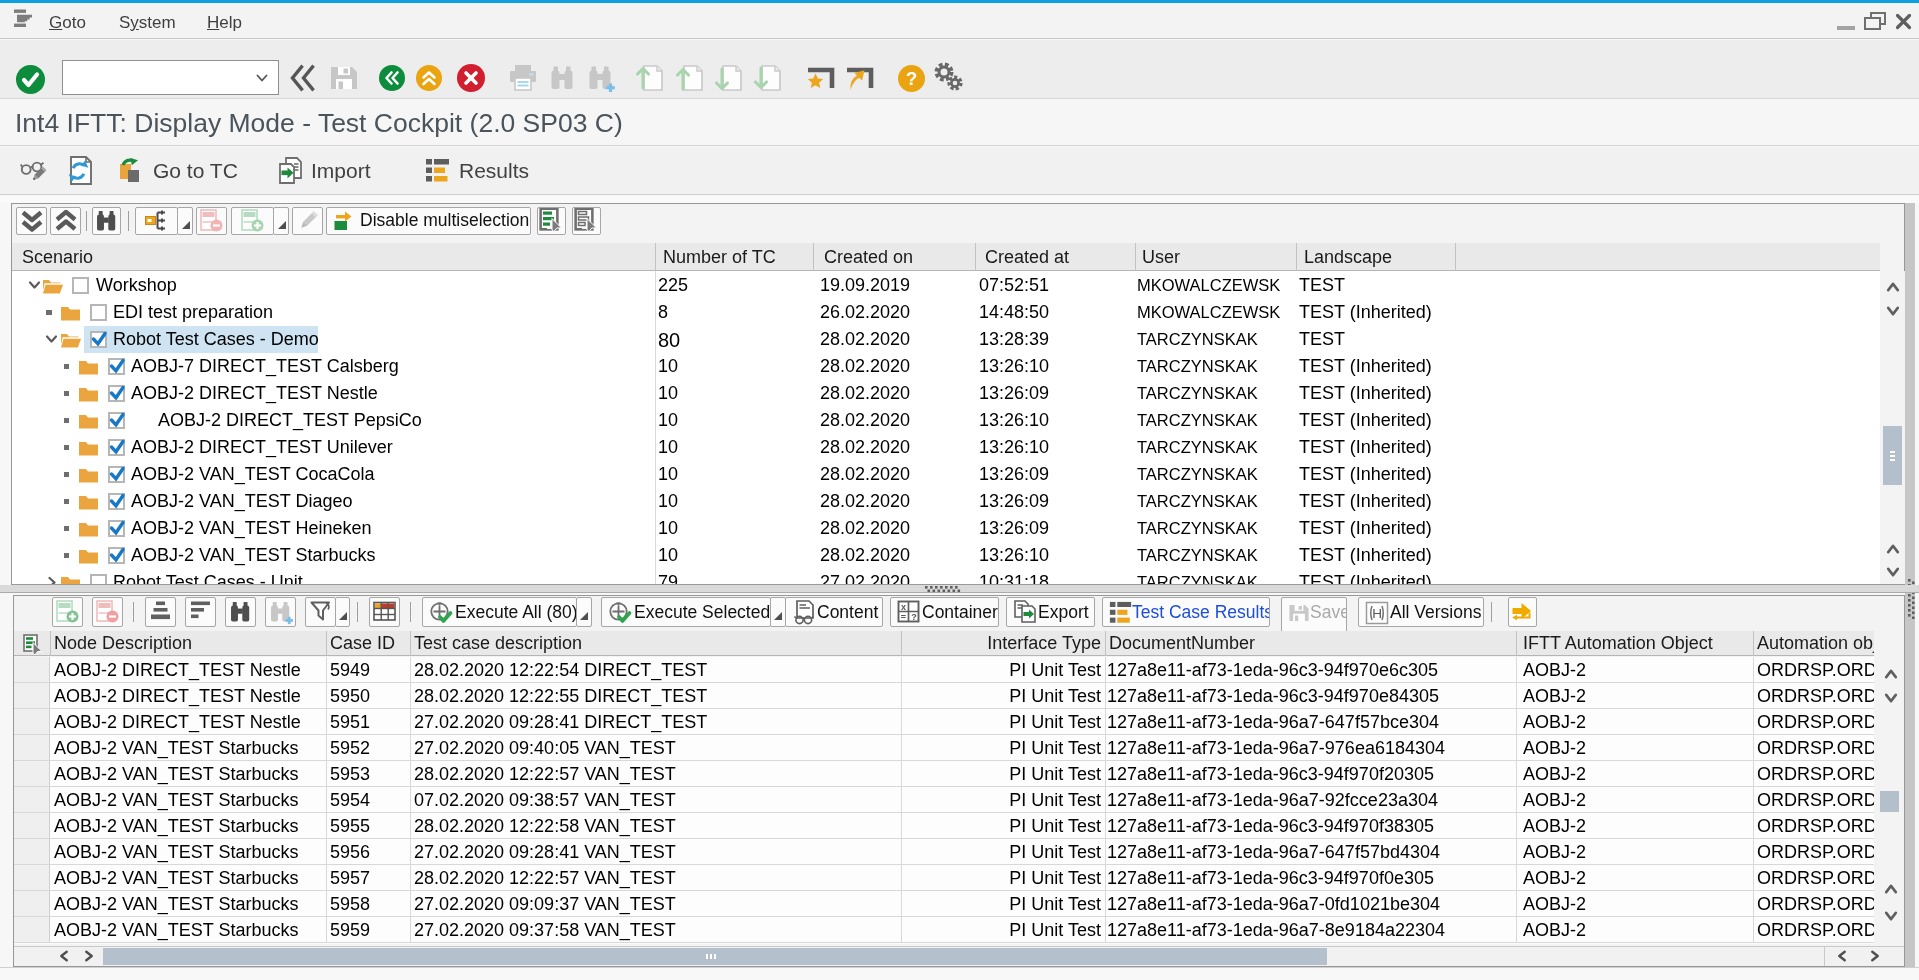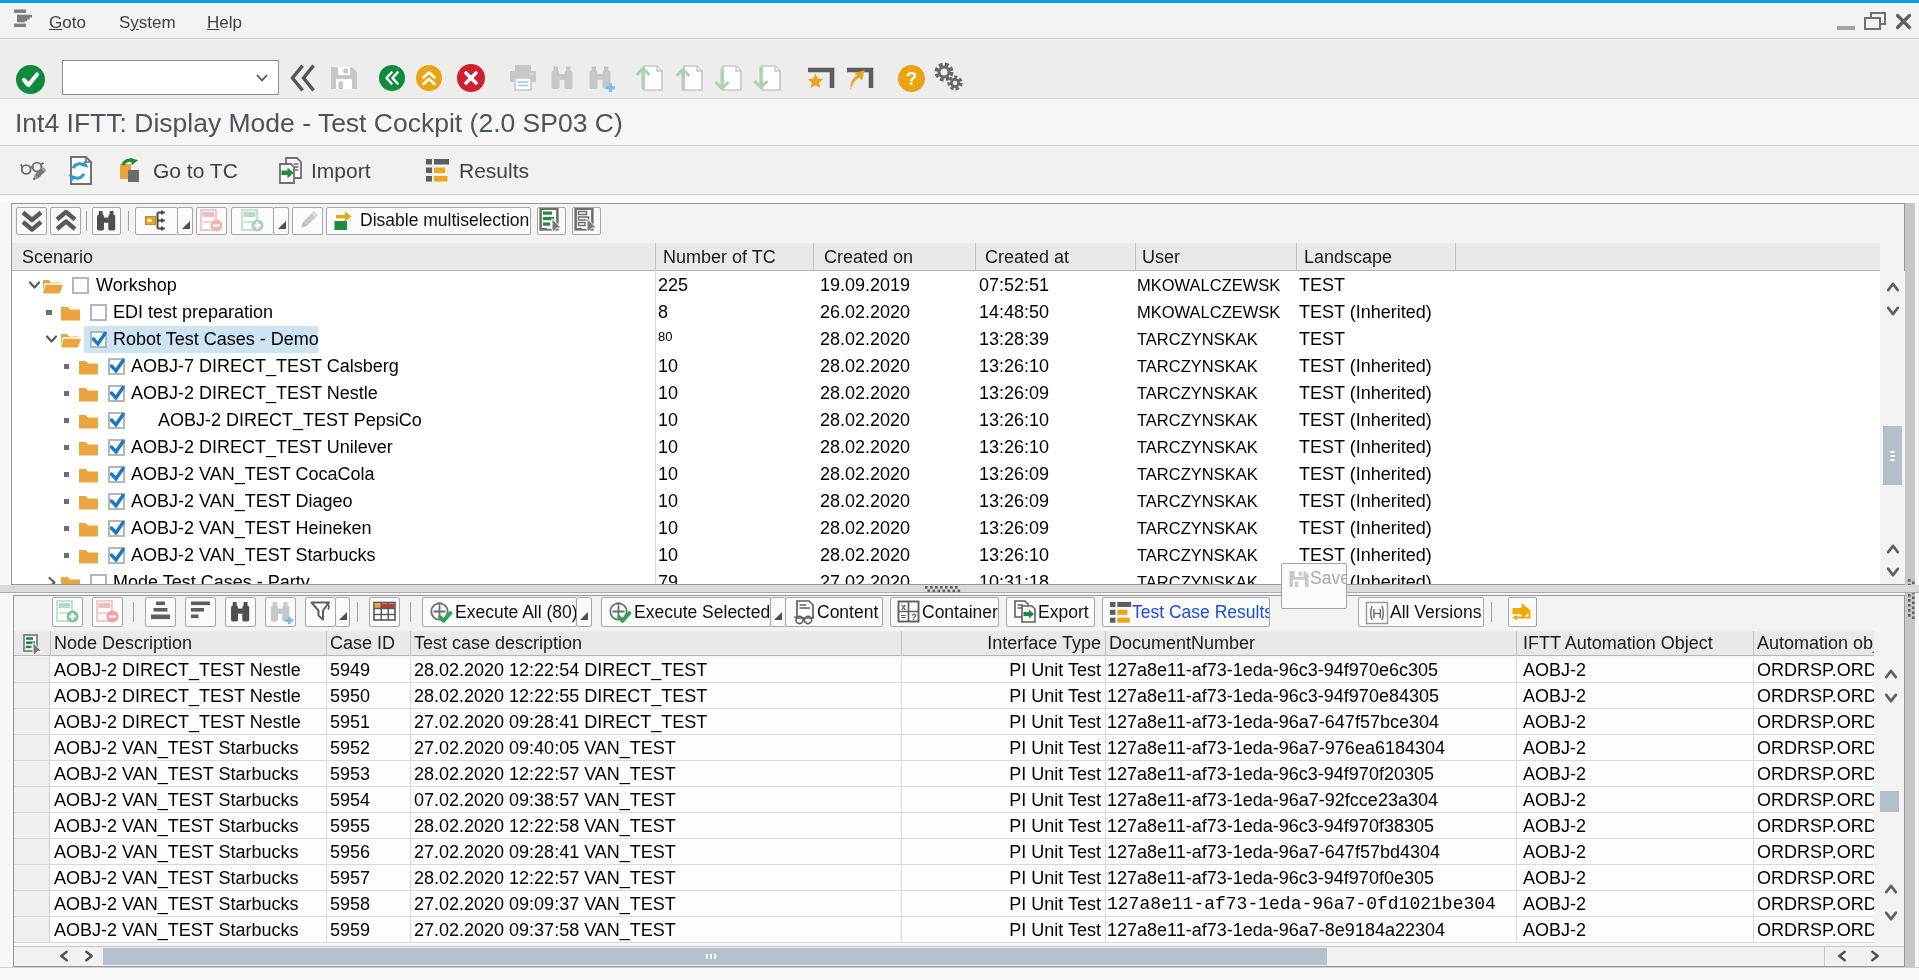--- a/index.html
+++ b/index.html
@@ -469,21 +469,21 @@
         </svg>
       </div>
       <div style="position:absolute;left:78px;top:5px;width:17px;height:17px;background:#fff;border:2px solid #b6b6b6;">
         <div style="position:absolute;left:-2px;top:-3px;">
           <svg width="18" height="18" viewBox="0 0 18 18">
             <path d="M3.5 9 L8 13.8 L15 3.5" fill="none" stroke="#1878c8" stroke-width="3.4" stroke-linecap="round"></path>
           </svg>
         </div>
       </div>
       <div class="t" style="left:101px;top:3px;font-size:18px;color:#000;">Robot Test Cases - Demo</div>
-      <div class="t" style="left:646px;top:3px;font-size:13px;color:#000;">80</div>
+      <div class="t" style="left:646px;top:3px;font-size:20px;color:#000;">80</div>
       <div class="t" style="left:808px;top:3px;font-size:18px;color:#000;">28.02.2020</div>
       <div class="t" style="left:967px;top:3px;font-size:18px;color:#000;">13:28:39</div>
       <div class="t" style="left:1125px;top:4px;font-size:16.5px;color:#000;">TARCZYNSKAK</div>
       <div class="t" style="left:1287px;top:3px;font-size:18px;color:#000;">TEST</div>
     </div>
     <div style="position:absolute;left:0;top:82px;width:1868px;height:27px;">
       <div style="position:absolute;left:51.5px;top:10.5px;width:5.5px;height:5.5px;background:#6e6e6e;"></div>
       <div style="position:absolute;left:65.5px;top:5px;">
         <svg width="21" height="17" viewBox="0 0 21 17">
           <path d="M1 3 L8 3 L10 5.5 L20 5.5 L20 16.5 L1 16.5 Z" fill="#eba53f"></path>
@@ -655,21 +655,21 @@
         <svg width="10" height="13" viewBox="0 0 10 13">
           <path d="M2.5 2 L7.5 6.5 L2.5 11" fill="none" stroke="#5a5a5a" stroke-width="2.2" stroke-linecap="round" stroke-linejoin="round"></path>
         </svg>
       </div>
       <div style="position:absolute;left:48px;top:5px;">
         <svg width="21" height="17" viewBox="0 0 21 17">
           <path d="M1 3 L8 3 L10 5.5 L20 5.5 L20 16.5 L1 16.5 Z" fill="#eba53f"></path>
         </svg>
       </div>
       <div style="position:absolute;left:78px;top:5px;width:17px;height:17px;background:#fff;border:2px solid #b6b6b6;"></div>
-      <div class="t" style="left:101px;top:3px;font-size:18px;color:#000;">Mode Test Cases - Party</div>
+      <div class="t" style="left:101px;top:3px;font-size:18px;color:#000;">Robot Test Cases - Unit</div>
       <div class="t" style="left:646px;top:3px;font-size:18px;color:#000;">79</div>
       <div class="t" style="left:808px;top:3px;font-size:18px;color:#000;">27.02.2020</div>
       <div class="t" style="left:967px;top:3px;font-size:18px;color:#000;">10:31:18</div>
       <div class="t" style="left:1125px;top:4px;font-size:16.5px;color:#000;">TARCZYNSKAK</div>
       <div class="t" style="left:1287px;top:3px;font-size:18px;color:#000;">TEST (Inherited)</div>
     </div>
   </div>
 <div style="position:absolute;left:1881px;top:271px;width:24px;height:313px;background:#f3f3f3;"></div>
 <div style="position:absolute;left:1885px;top:279px;">
     <svg width="16" height="16" viewBox="0 0 16 16">
@@ -909,21 +909,21 @@
           <rect x="1" y="18" width="6" height="5.5"></rect>
         </g>
         <g fill="#eca51c">
           <rect x="9" y="9.5" width="11" height="5.5"></rect>
           <rect x="9" y="18" width="13.5" height="5.5"></rect>
         </g>
       </svg>
     </div>
     <div class="t" style="left:29px;top:3.5px;font-size:17.5px;color:#1d4ed8;">Test Case Results</div>
   </div>
-<div class="btn" style="left:1281px;top:563px;width:66px;height:46px;overflow:hidden;">
+<div class="btn" style="left:1281px;top:597px;width:66px;height:46px;overflow:hidden;">
     <div style="position:absolute;left:6px;top:4px;">
       <svg width="22" height="22" viewBox="0 0 30 30">
         <path d="M2 4 L2 26 L28 26 L28 9 L23 4 Z" fill="#c9c9c9"></path>
         <rect x="9" y="4" width="12" height="8" fill="#fff"></rect>
         <rect x="14.5" y="5.5" width="4.5" height="5" fill="#c9c9c9"></rect>
         <rect x="7" y="16" width="16" height="10" fill="#fff"></rect>
         <rect x="9.5" y="18.5" width="4.5" height="7.5" fill="#c9c9c9"></rect>
       </svg>
     </div>
     <div class="t" style="left:28px;top:3.5px;font-size:17.5px;color:#a9a9a9;">Save</div>
@@ -1120,21 +1120,21 @@
       <div style="position:absolute;left:1091px;top:0;width:1px;height:26px;background:#d8d8d8;"></div>
       <div style="position:absolute;left:1502px;top:0;width:1px;height:26px;background:#d8d8d8;"></div>
       <div style="position:absolute;left:1739px;top:0;width:1px;height:26px;background:#d8d8d8;"></div>
     </div>
     <div style="position:absolute;left:0;top:234px;width:1860px;height:26px;border-bottom:1px solid #d8d8d8;background:#fdfdfd;">
       <div style="position:absolute;left:0;top:0;width:36px;height:25px;background:#efefef;border-right:1px solid #cfcfcf;"></div>
       <div class="t" style="left:40px;top:2.5px;font-size:18px;color:#000;">AOBJ-2 VAN_TEST Starbucks</div>
       <div class="t" style="left:316px;top:2.5px;font-size:18px;color:#000;">5958</div>
       <div class="t" style="left:400px;top:2.5px;font-size:18px;color:#000;">27.02.2020 09:09:37 VAN_TEST</div>
       <div class="t" style="left:887px;top:2.5px;width:200px;text-align:right;font-size:18px;color:#000;">PI Unit Test</div>
-      <div class="t" style="left:1093px;top:2.5px;font-size:18px;color:#000;font-family:Liberation Mono, monospace;">127a8e11-af73-1eda-96a7-0fd1021be304</div>
+      <div class="t" style="left:1093px;top:2.5px;font-size:18px;color:#000;">127a8e11-af73-1eda-96a7-0fd1021be304</div>
       <div class="t" style="left:1509px;top:2.5px;font-size:18px;color:#000;">AOBJ-2</div>
       <div class="t" style="left:1743px;top:2.5px;font-size:18px;color:#000;">ORDRSP.ORDERS_ROBOT</div>
       <div style="position:absolute;left:312px;top:0;width:1px;height:26px;background:#d8d8d8;"></div>
       <div style="position:absolute;left:396px;top:0;width:1px;height:26px;background:#d8d8d8;"></div>
       <div style="position:absolute;left:887px;top:0;width:1px;height:26px;background:#d8d8d8;"></div>
       <div style="position:absolute;left:1091px;top:0;width:1px;height:26px;background:#d8d8d8;"></div>
       <div style="position:absolute;left:1502px;top:0;width:1px;height:26px;background:#d8d8d8;"></div>
       <div style="position:absolute;left:1739px;top:0;width:1px;height:26px;background:#d8d8d8;"></div>
     </div>
     <div style="position:absolute;left:0;top:260px;width:1860px;height:26px;border-bottom:1px solid #d8d8d8;background:#fdfdfd;">

